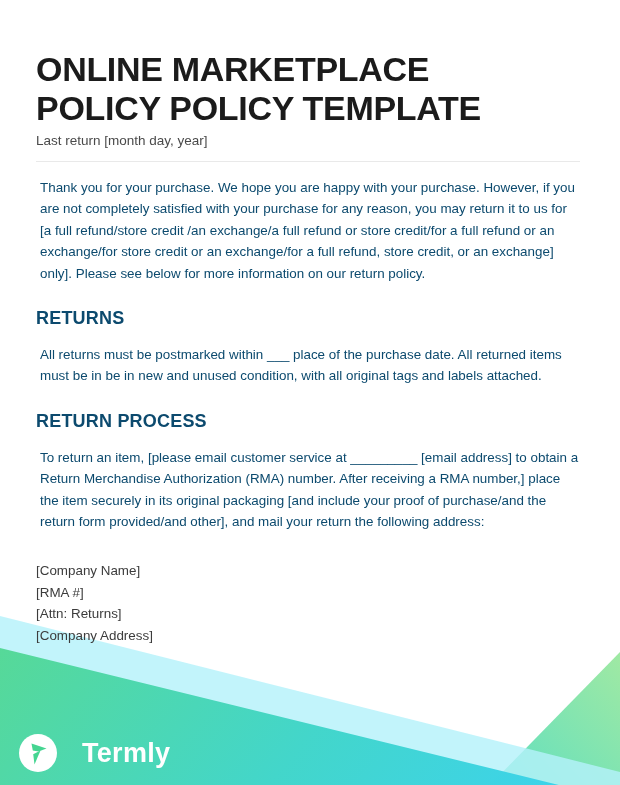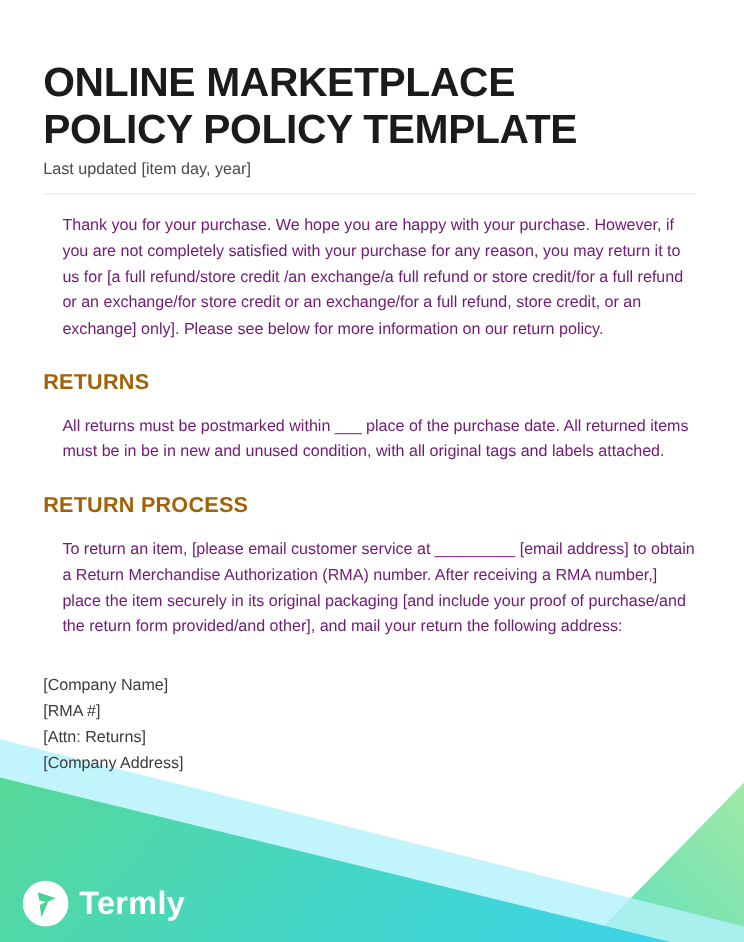--- a/index.html
+++ b/index.html
@@ -32,30 +32,30 @@
     margin: 5px 0 0 0;
     font-size: 13.5px;
     color: #4a4a4a;
   }
   .divider {
     border: none;
     border-top: 1px solid #e9e9e9;
     margin: 13px 0 0 0;
   }
   .para {
-    margin: 15px 0 0 16px;
+    margin: 15px 0 0 4px;
     font-size: 13.4px;
     line-height: 21.4px;
-    color: #701a75;
+    color: #0c4a6e;
   }
   .section-heading {
     margin: 24px 0 0 0;
     font-size: 18px;
     font-weight: bold;
-    color: #a16207;
+    color: #0c4a6e;
     letter-spacing: 0.2px;
   }
   .address {
     margin: 28px 0 0 0;
     font-size: 13.4px;
     line-height: 21.4px;
     color: #3c3c3c;
   }
   .address div { white-space: nowrap; }
 
@@ -68,21 +68,21 @@
     z-index: 1;
     display: block;
   }
   .brand {
     position: absolute;
     left: 18px;
     top: 733px;
     z-index: 3;
     display: flex;
     align-items: center;
-    gap: 8px;
+    gap: 24px;
   }
   .brand-icon { display: block; }
   .brand-name {
     color: #ffffff;
     font-size: 27px;
     font-weight: bold;
     letter-spacing: 0.3px;
     line-height: 40px;
   }
 </style>
@@ -113,21 +113,21 @@
       <circle cx="20" cy="20" r="19" fill="#ffffff"></circle>
       <polygon points="13.5,10.5 28.5,15.5 20.5,18.6 14.8,17.4" fill="#45d591"></polygon>
       <polygon points="22.5,17.6 16.5,31.5 15.2,21.2" fill="#45d591"></polygon>
     </svg>
     <span class="brand-name">Termly</span>
   </div>
 
   <div class="content">
     <h1 class="doc-title"><span>ONLINE MARKETPLACE</span><br><span>POLICY POLICY TEMPLATE</span></h1>
 
-    <p class="last-updated">Last updated [item day, year]</p>
+    <p class="last-updated">Last return [month day, year]</p>
 
     <hr class="divider">
 
     <p class="para">Thank you for your purchase. We hope you are happy with your purchase. However, if you are not completely satisfied with your purchase for any reason, you may return it to us for [a full refund/store credit /an exchange/a full refund or store credit/for a full refund or an exchange/for store credit or an exchange/for a full refund, store credit, or an exchange] only]. Please see below for more information on our return policy.</p>
 
     <h2 class="section-heading">RETURNS</h2>
     <p class="para">All returns must be postmarked within ___ place of the purchase date. All returned items must be in be in new and unused condition, with all original tags and labels attached.</p>
 
     <h2 class="section-heading">RETURN PROCESS</h2>
     <p class="para">To return an item, [please email customer service at _________ [email address] to obtain a Return Merchandise Authorization (RMA) number. After receiving a RMA number,] place the item securely in its original packaging [and include your proof of purchase/and the return form provided/and other], and mail your return the following address:</p>

